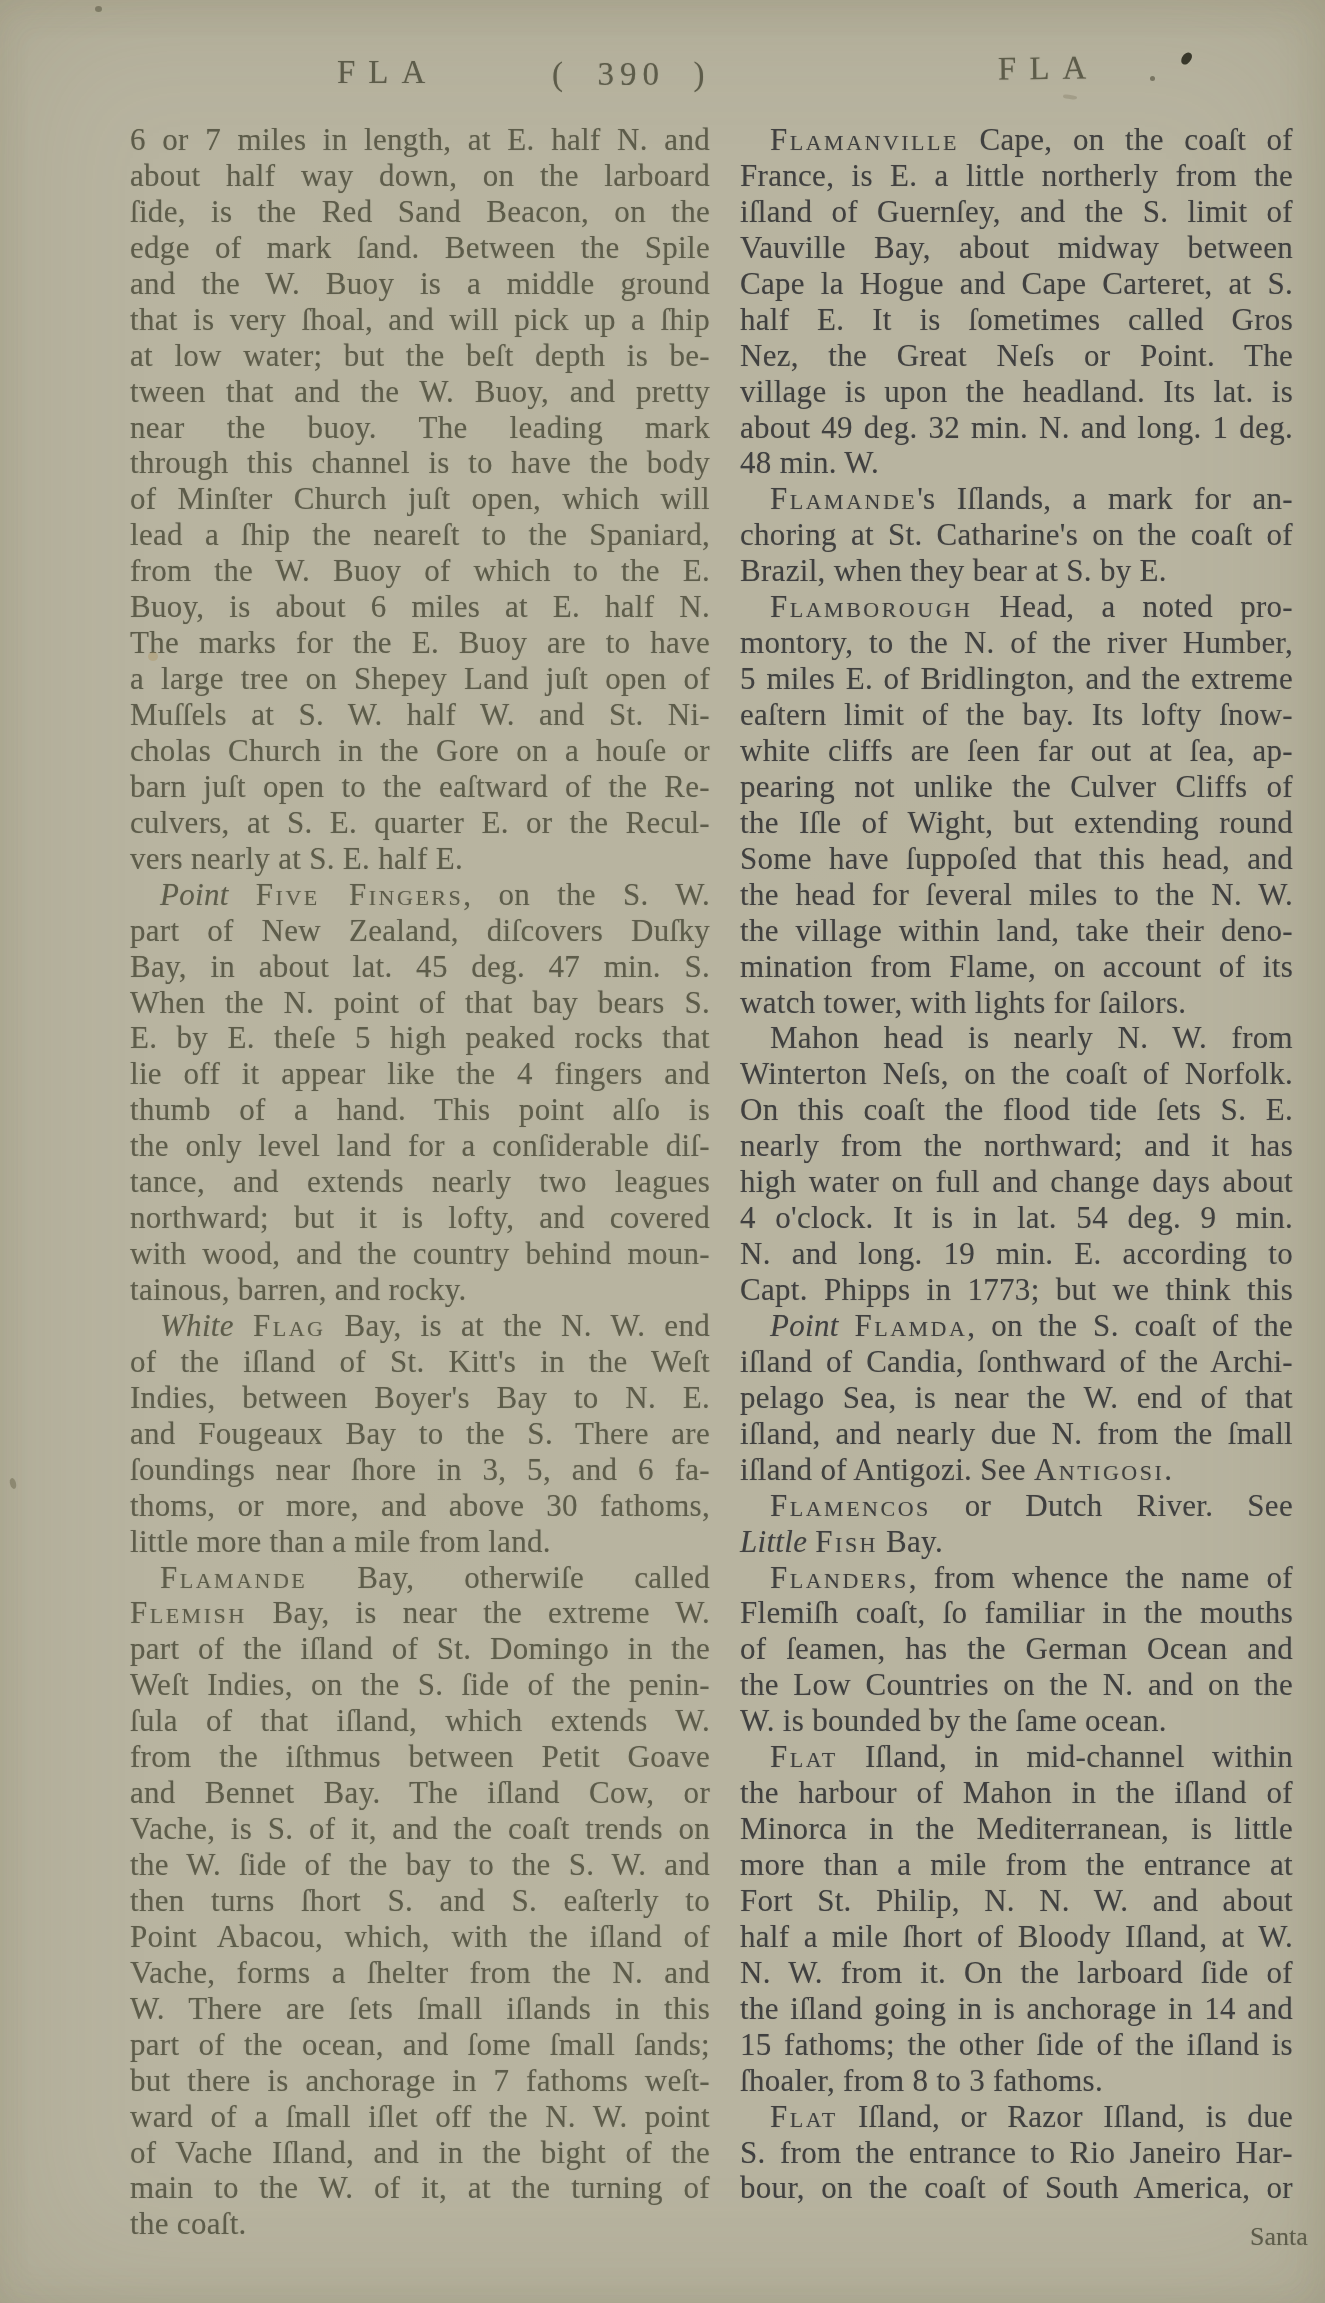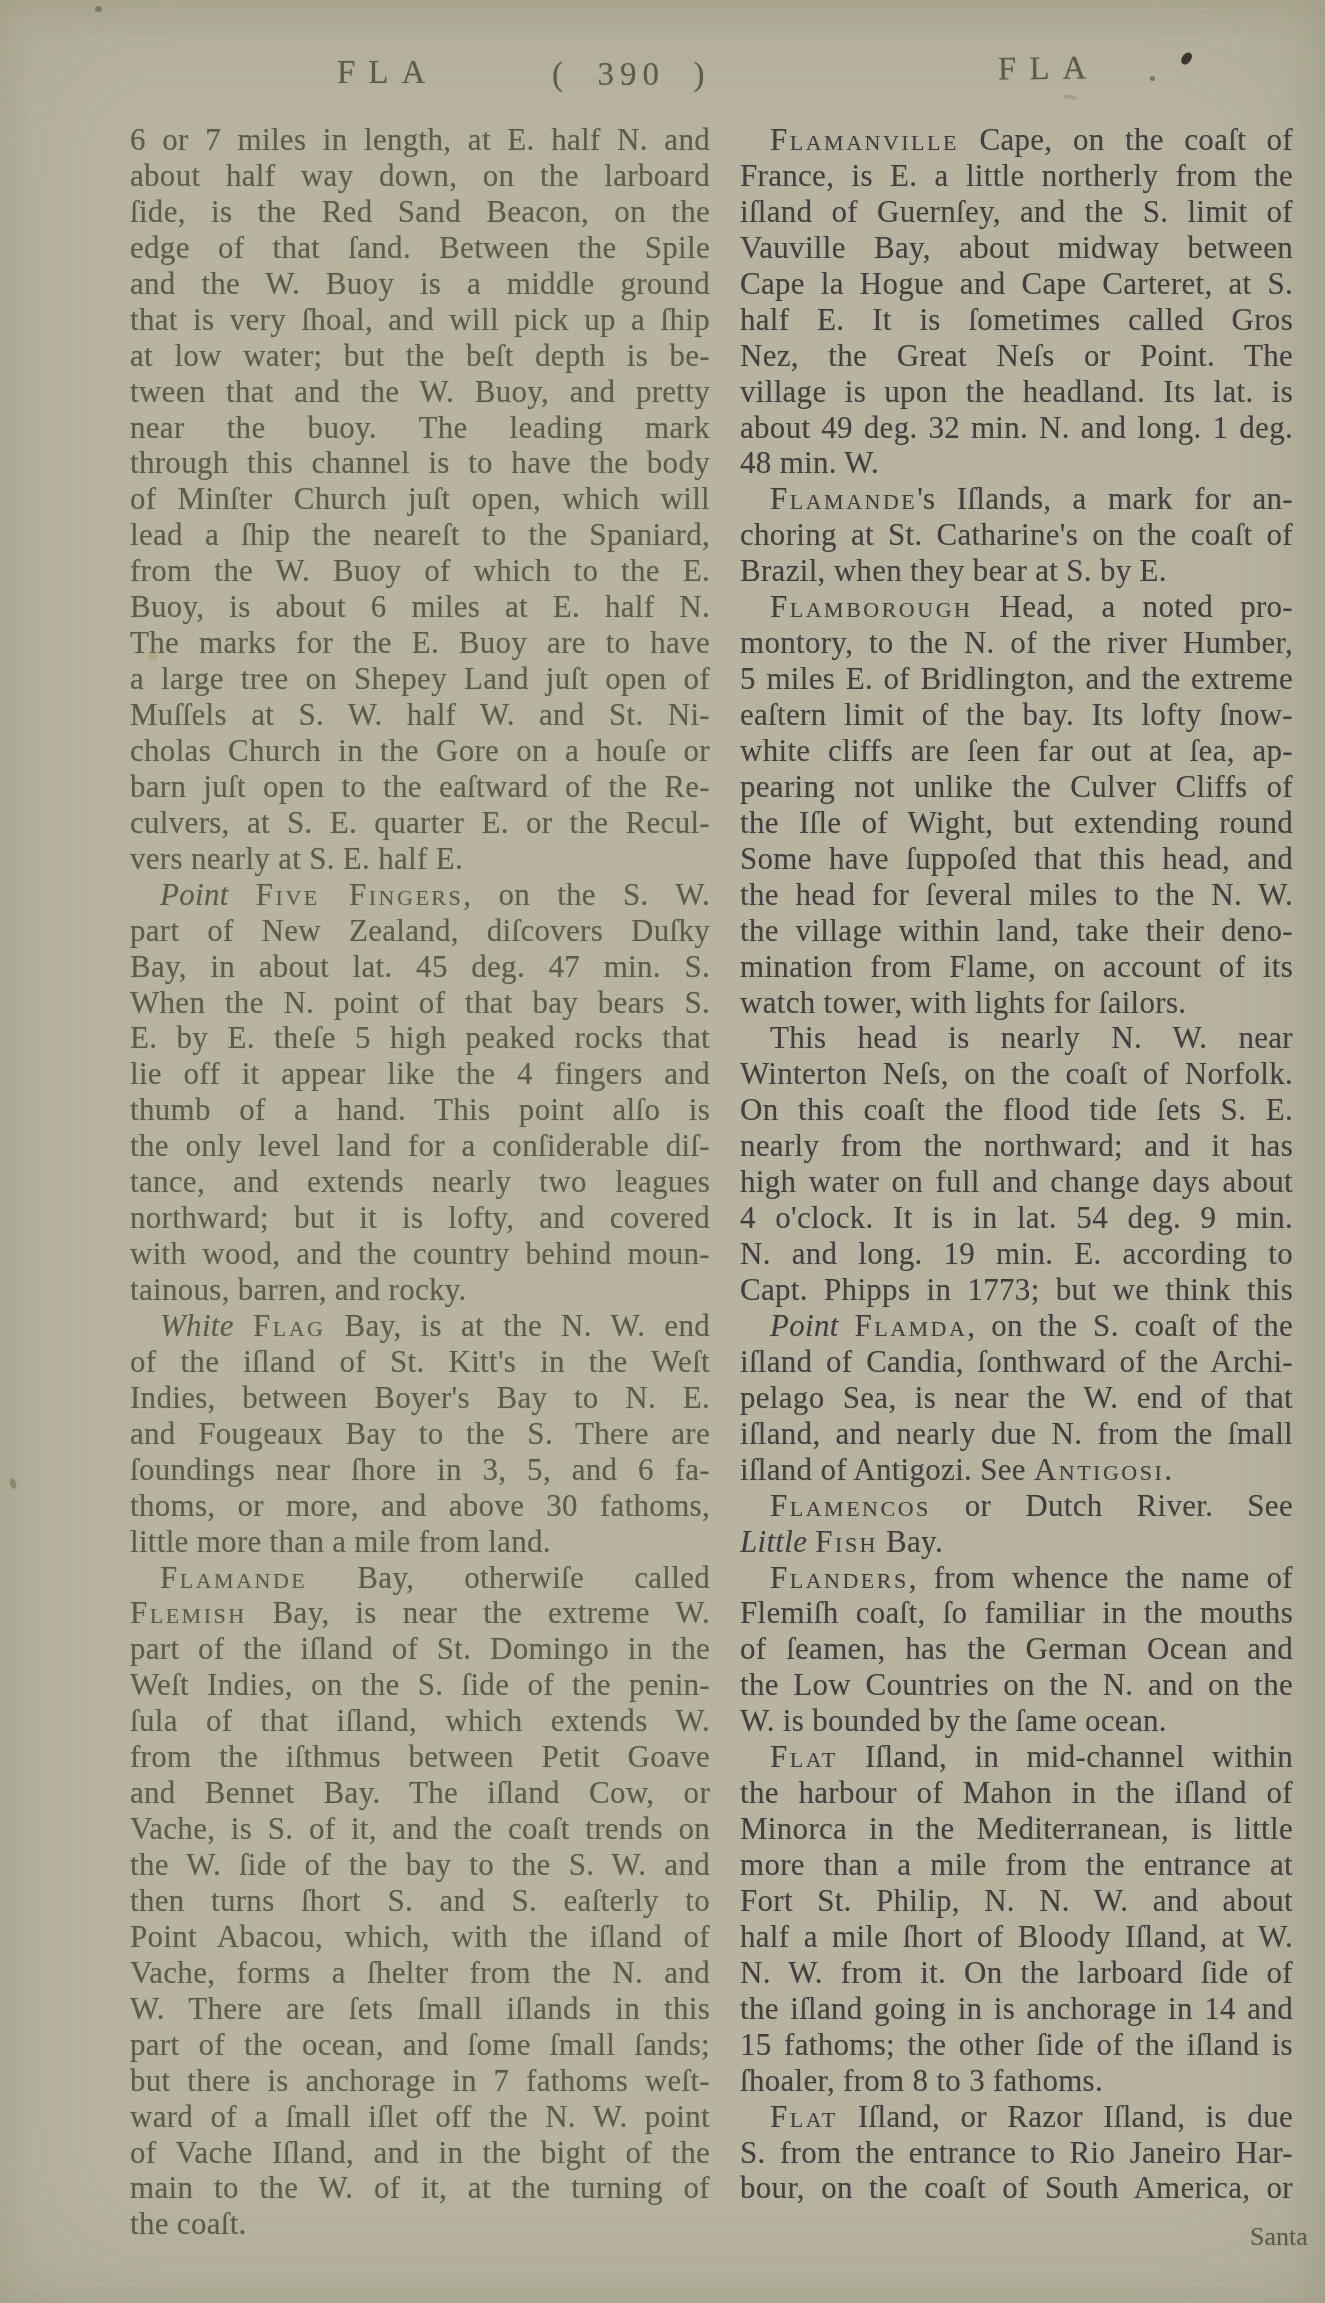--- a/index.html
+++ b/index.html
@@ -68,21 +68,21 @@
 <div class="page">
 
   <div class="hdr" style="left: 337px; top: 54px; color: rgb(93, 92, 74);">FLA</div>
   <div class="hdr hdr-center" style="left: 552px; top: 56px; color: rgb(93, 92, 74);">(  390  )</div>
   <div class="hdr hdr-right" style="left: 998px; top: 50px; color: rgb(93, 92, 74);">FLA</div>
 
   <div class="col" id="col-left" style="left: 130px; top: 122px; width: 580px; color: rgb(93, 92, 74);">
       <div class="line">6 or 7 miles in length, at E. half N. and</div>
       <div class="line">about half way down, on the larboard</div>
       <div class="line">ſide, is the Red Sand Beacon, on the</div>
-      <div class="line">edge of that ſand.  Between the Spile</div>
+      <div class="line">edge of mark ſand.  Between the Spile</div>
       <div class="line">and the W. Buoy is a middle ground</div>
       <div class="line">that is very ſhoal, and will pick up a ſhip</div>
       <div class="line">at low water; but the beſt depth is be-</div>
       <div class="line">tween that and the W. Buoy, and pretty</div>
       <div class="line">near the buoy.  The leading mark</div>
       <div class="line">through this channel is to have the body</div>
       <div class="line">of Minſter Church juſt open, which will</div>
       <div class="line">lead a ſhip the neareſt to the Spaniard,</div>
       <div class="line">from the W. Buoy of which to the E.</div>
       <div class="line">Buoy, is about 6 miles at E. half N.</div>
@@ -152,21 +152,21 @@
       <div class="line">5 miles E. of Bridlington, and the extreme</div>
       <div class="line">eaſtern limit of the bay.  Its lofty ſnow-</div>
       <div class="line">white cliffs are ſeen far out at ſea, ap-</div>
       <div class="line">pearing not unlike the Culver Cliffs of</div>
       <div class="line">the Iſle of Wight, but extending round</div>
       <div class="line">Some have ſuppoſed that this head, and</div>
       <div class="line">the head for ſeveral miles to the N. W.</div>
       <div class="line">the village within land, take their deno-</div>
       <div class="line">mination from Flame, on account of its</div>
       <div class="line end">watch tower, with lights for ſailors.</div>
-      <div class="line indent">This head is nearly N. W. near</div>
+      <div class="line indent">Mahon head is nearly N. W. from</div>
       <div class="line">Winterton Neſs, on the coaſt of Norfolk.</div>
       <div class="line">On this coaſt the flood tide ſets S. E.</div>
       <div class="line">nearly from the northward; and it has</div>
       <div class="line">high water on full and change days about</div>
       <div class="line">4 o'clock.  It is in lat. 54 deg. 9 min.</div>
       <div class="line">N. and long. 19 min. E. according to</div>
       <div class="line">Capt. Phipps in 1773; but we think this</div>
       <div class="line indent"><span class="s-i">Point </span><span class="s-c">Flamda</span><span class="s-n">, on the S. coaſt of the</span></div>
       <div class="line">iſland of Candia, ſonthward of the Archi-</div>
       <div class="line">pelago Sea, is near the W. end of that</div>

